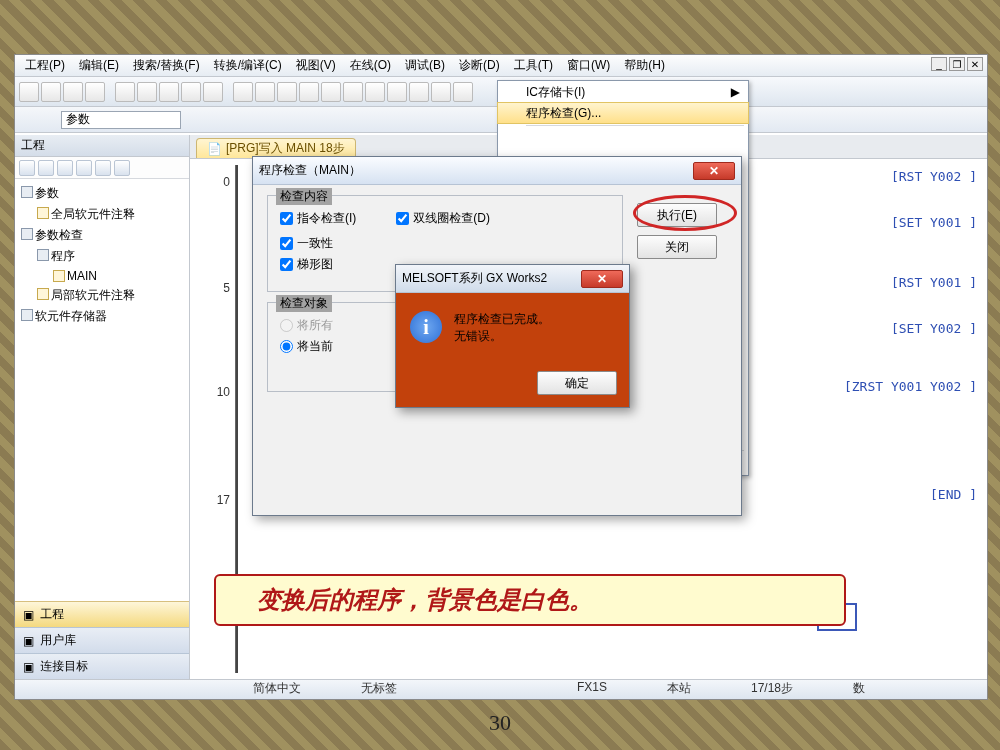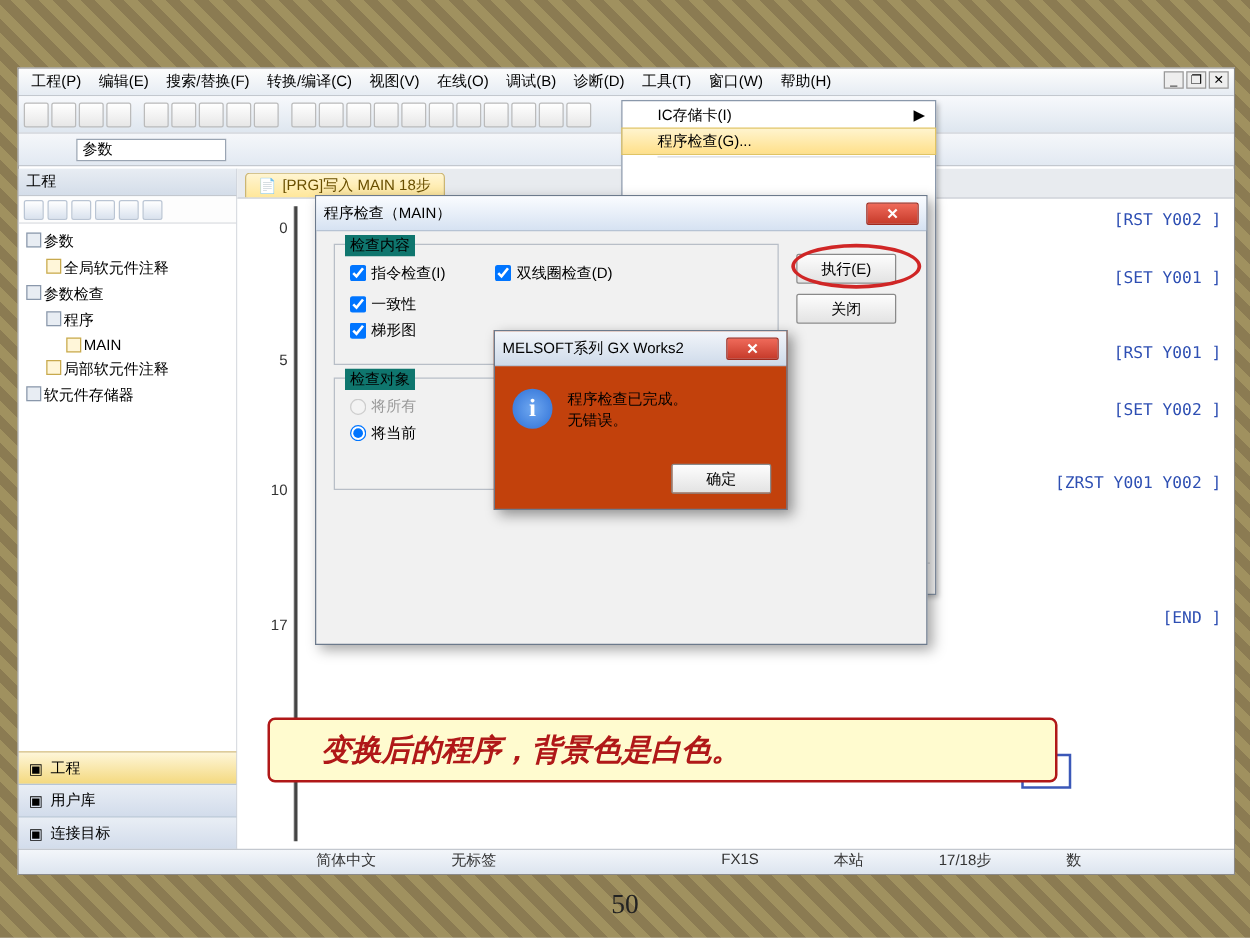--- a/index.html
+++ b/index.html
@@ -43,21 +43,21 @@
 .menu-pop .mi{height:22px;display:flex;align-items:center;padding:0 10px 0 28px;position:relative;}
 .menu-pop .mi.hl{background:linear-gradient(#fff4ce,#ffe08a);border:1px solid #e1c463;margin:-1px;}
 .menu-pop .mi .arrow{position:absolute;right:8px;}
 .menu-pop .sep{height:1px;background:#d6d9de;margin:2px 4px 2px 28px;}
 
 .dialog{position:absolute;background:#f1f1f1;border:1px solid #6c7a8c;box-shadow:4px 4px 10px rgba(0,0,0,.35);z-index:10;}
 .dlg-title{height:28px;background:linear-gradient(#fafcff,#d6e2f2);border-bottom:1px solid #b6c3d4;display:flex;align-items:center;justify-content:space-between;padding:0 6px;}
 .dlg-title .x{width:42px;height:18px;background:linear-gradient(#ef6a5a,#c63a2a);border:1px solid #a02a1e;border-radius:2px;color:#fff;display:flex;align-items:center;justify-content:center;font-weight:bold;}
 .dlg-body{padding:10px 14px;}
 .fieldset{border:1px solid #b8bec7;padding:10px 12px 14px;margin-bottom:10px;position:relative;}
-.fieldset .legend{position:absolute;top:-8px;left:8px;background:#0f766e;padding:0 4px;}
+.fieldset .legend{position:absolute;top:-8px;left:8px;background:#a3a3a3;padding:0 4px;}
 .chk{display:flex;align-items:center;gap:4px;margin:4px 0;}
 .chk input{margin:0;}
 .btn2{width:80px;height:24px;background:linear-gradient(#fdfdfd,#e3e3e3);border:1px solid #8a8a8a;border-radius:2px;display:flex;align-items:center;justify-content:center;}
 .red-circle{position:absolute;border:3px solid #d02626;border-radius:50%;pointer-events:none;}
 
 .msg{position:absolute;left:395px;top:264px;width:235px;background:#c2410c;border:1px solid #6c7a8c;box-shadow:4px 4px 10px rgba(0,0,0,.4);z-index:20;}
 .msg .dlg-title{background:linear-gradient(#f2f5fa,#cfdbea);}
 .msg-body{padding:18px 14px;display:flex;gap:12px;align-items:flex-start;}
 .info-ico{width:32px;height:32px;border-radius:50%;background:radial-gradient(#6fa8f0,#2d6fd6);color:#fff;display:flex;align-items:center;justify-content:center;font-weight:bold;font-size:20px;font-family:Georgia,serif;}
 .msg-foot{padding:8px 12px 12px;display:flex;justify-content:flex-end;}
@@ -295,13 +295,13 @@
     <div class="btn2">
         <span>确定</span>
       </div>
   </div>
 </div>
 
 <div class="note">
   <span>变换后的程序，背景色是白色。</span>
 </div>
 
-<div class="pgnum">50</div>
+<div class="pgnum">30</div>
 
 </body></html>

